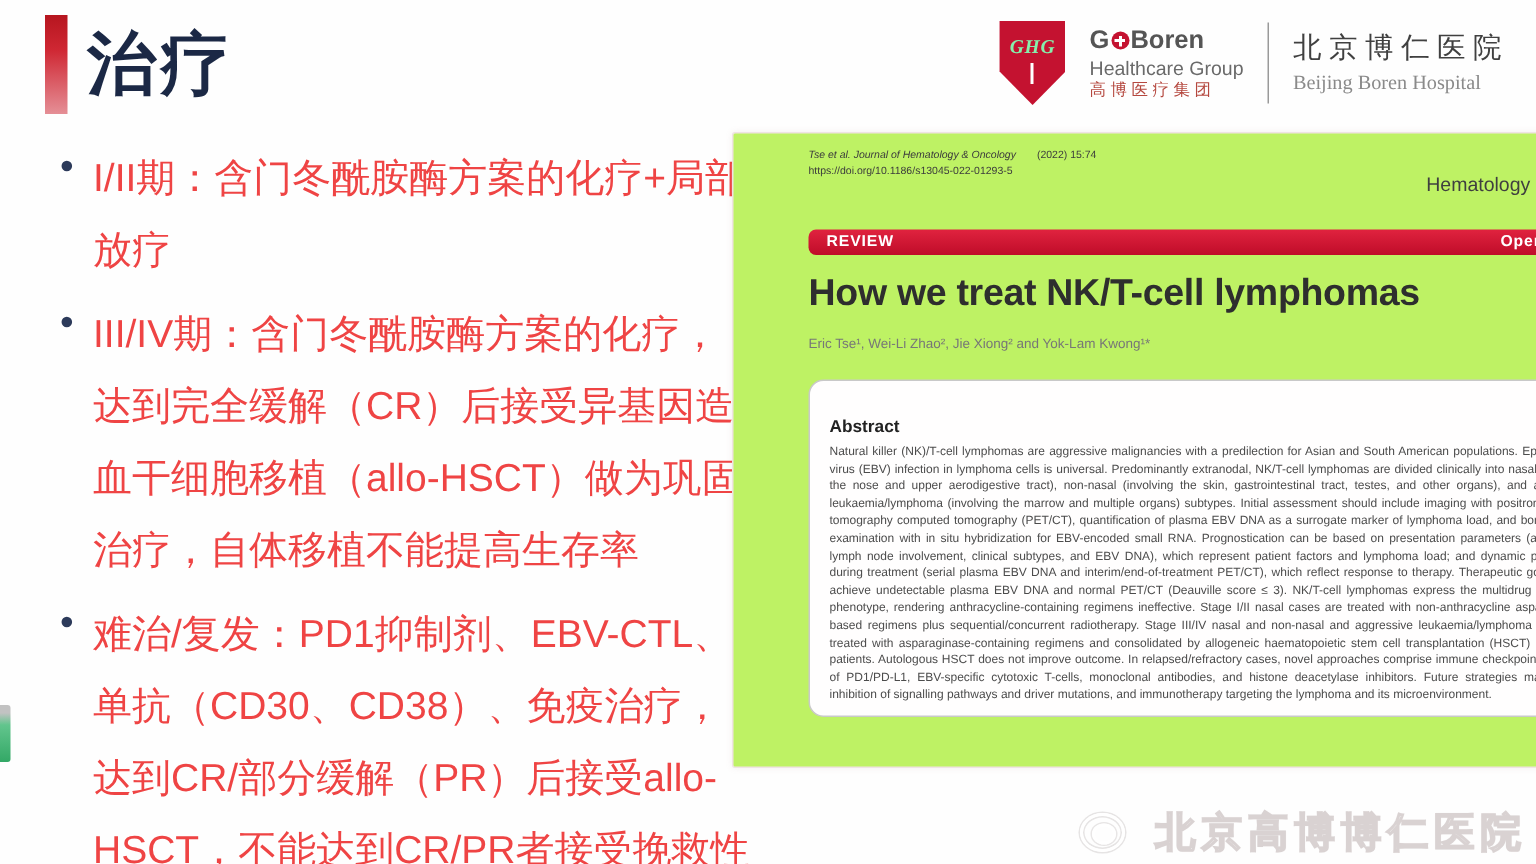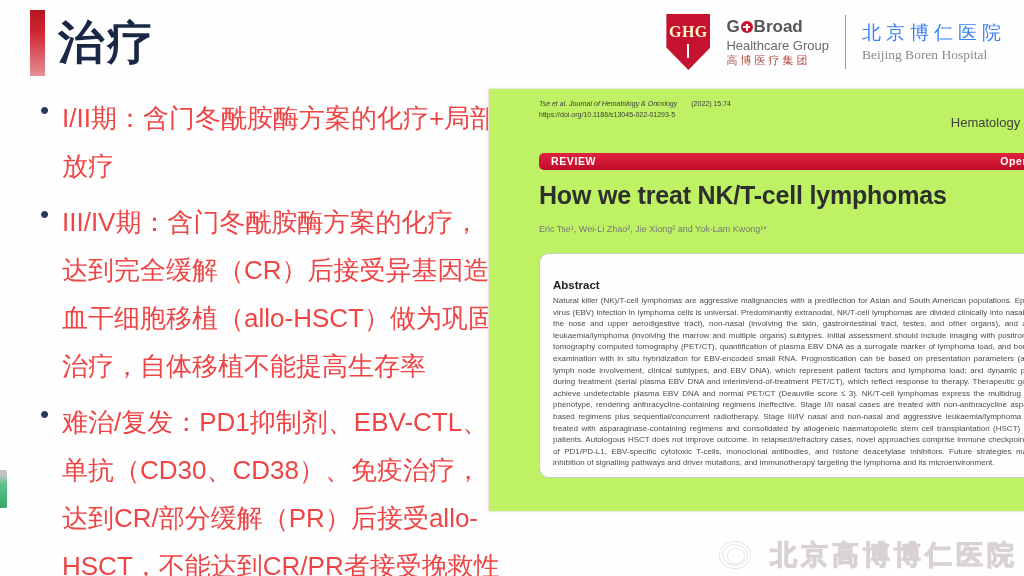--- a/index.html
+++ b/index.html
@@ -25,40 +25,40 @@
   .logos {
     position:absolute; right:18px; top:14px;
     display:flex; align-items:center; gap:16px;
   }
   .ghg-shield {
     width:44px; height:56px; background:#c41230; position:relative;
     clip-path:polygon(0 0,100% 0,100% 60%,50% 100%,0 60%);
     display:flex; flex-direction:column; align-items:center;
   }
   .ghg-shield .ghg-txt {
-    color:#fef9c3; font-family:"Liberation Serif", serif;
-    font-size:16px; font-weight:700; margin-top:9px; letter-spacing:.5px;
+    color:#86efac; font-family:"Liberation Serif", serif;
+    font-size:13px; font-weight:700; margin-top:9px; letter-spacing:.5px;font-style:italic;
   }
   .ghg-shield .ghg-line { width:2px; height:14px; background:#fff; margin-top:3px; }
   .gobroad { display:flex; flex-direction:column; line-height:1.25; }
   .gobroad-row1 { font-size:17px; color:#555; font-weight:600; display:flex; align-items:center; }
   .cross-icon {
     width:12px; height:12px; background:#c41230; border-radius:50%;
     display:inline-block; position:relative; margin:0 1px;
   }
   .cross-icon::before, .cross-icon::after {
     content:""; position:absolute; background:#fff;
   }
   .cross-icon::before { left:5px; top:2.5px; width:2px; height:7px; }
   .cross-icon::after  { left:2.5px; top:5px; width:7px; height:2px; }
   .gobroad-row2 { font-size:13px; color:#6a6a6a; }
   .gobroad-row3 { font-size:11px; color:#b5483f; letter-spacing:3px; font-family:"Liberation Serif", serif; }
   .logo-divider { width:1px; height:54px; background:#9a9a9a; }
   .hospital { display:flex; flex-direction:column; line-height:1.3; font-family:"Liberation Serif", serif; }
-  .hospital-cn { font-size:19px; color:#3b82f6; letter-spacing:5px; }
+  .hospital-cn { font-size:19px; color:#404040; letter-spacing:5px; }
   .hospital-en { font-size:13.5px; color:#8a8a8a; }
 
   
   .bullets { position:absolute; left:40px; top:94px; width:462px; }
   .bullet-item { display:flex; margin-bottom:8px; }
   .bullet-dot {
     flex:none; width:22px; font-size:26px; line-height:33px; color:#2c3a5a;
   }
   .bullet-text {
     font-size:26px; line-height:48px; color:#ef4444; letter-spacing:0;
@@ -149,21 +149,21 @@
 
 <div class="logos">
   <div class="ghg-shield">
     <span class="ghg-txt">GHG</span>
     <span class="ghg-line"></span>
   </div>
   <div class="gobroad">
     <span class="gobroad-row1">
       <span>G</span>
       <span class="cross-icon"></span>
-      <span>Broad</span>
+      <span>Boren</span>
     </span>
     <span class="gobroad-row2">Healthcare Group</span>
     <span class="gobroad-row3">高博医疗集团</span>
   </div>
   <div class="logo-divider"></div>
   <div class="hospital">
     <span class="hospital-cn">北京博仁医院</span>
     <span class="hospital-en">Beijing Boren Hospital</span>
   </div>
 </div>

